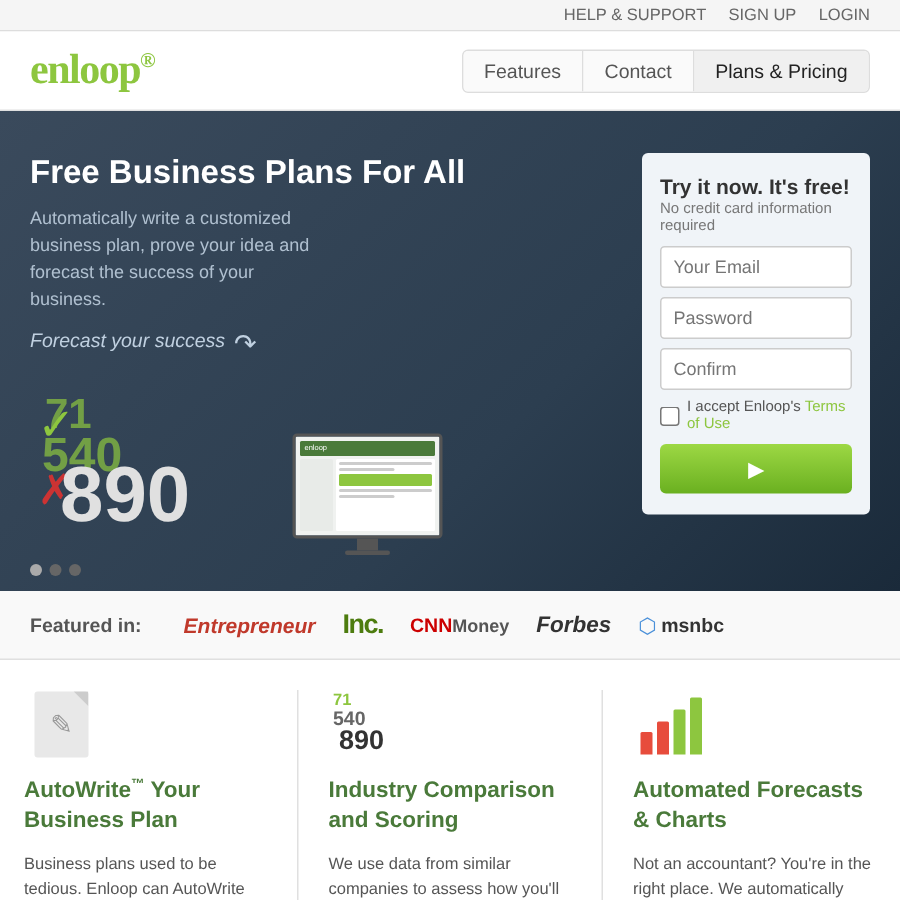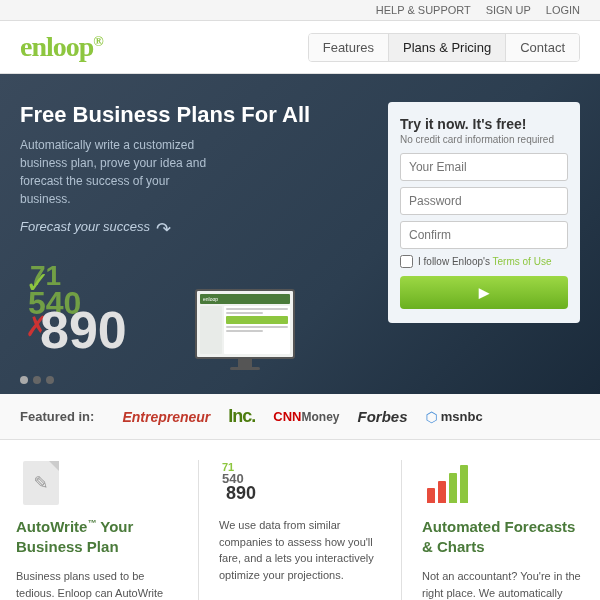--- a/index.html
+++ b/index.html
@@ -147,21 +147,21 @@
     .monitor-sidebar { width: 22px; background: #e8ebe8; border-radius: 1px; }
     .monitor-main { flex: 1; background: #fff; border-radius: 1px; padding: 2px; }
     .monitor-line { height: 2px; background: #ccc; margin-bottom: 2px; border-radius: 1px; }
     .monitor-line.short { width: 60%; }
     .monitor-green { height: 8px; background: #8dc63f; border-radius: 1px; margin-bottom: 2px; }
     .monitor-stand { width: 14px; height: 8px; background: #555; margin: 0 auto; }
     .monitor-base { width: 30px; height: 3px; background: #555; border-radius: 2px; margin: 0 auto; }
 
     
     .signup-box {
-      width: 192px;
+      width: 152px;
       background: #f0f4f8;
       border-radius: 4px;
       padding: 14px 12px;
       flex-shrink: 0;
     }
     .signup-box h3 {
       font-size: 14px;
       font-weight: bold;
       color: #333;
       margin-bottom: 2px;
@@ -341,22 +341,22 @@
   <a>SIGN UP</a>
   <a>LOGIN</a>
 </div>
 
 <div class="header">
   <div class="logo">
     <span>en<span>loop</span><sup>®</sup></span>
   </div>
   <nav class="nav">
     <a class="nav-item">Features</a>
+    <a class="nav-item">Contact</a>
     <a class="nav-item active">Plans &amp; Pricing</a>
-    <a class="nav-item">Contact</a>
   </nav>
 </div>
 
 <div class="hero">
 
   <div class="hero-left">
     <h1>Free Business Plans For All</h1>
     <p>Automatically write a customized business plan, prove your idea and forecast the success of your business.</p>
     <div style="display:flex;align-items:center;margin-bottom:10px;">
       <span class="forecast-text">Forecast your success</span>
@@ -397,21 +397,21 @@
   </div>
 
   <div class="signup-box">
     <h3>Try it now. It's free!</h3>
     <div class="no-cc">No credit card information required</div>
     <input type="email" placeholder="Your Email" style="">
     <input type="password" placeholder="Password" style="">
     <input type="password" placeholder="Confirm" style="">
     <div class="terms-row">
       <input type="checkbox" style="">
-      <span><span>I follow Enloop's </span><a>Terms of Use</a></span>
+      <span><span>I accept Enloop's </span><a>Terms of Use</a></span>
     </div>
     <button class="btn-start">
       <span>▶</span>
     </button>
   </div>
 
   <div class="hero-dots">
     <div class="dot active"></div>
     <div class="dot"></div>
     <div class="dot"></div>
@@ -455,20 +455,21 @@
   <div class="feature-col">
     <div class="feature-icon-area">
       <div class="feature-icon-score">
         <div style="position:relative;width:44px;height:44px;">
           <span style="position:absolute;top:0;left:0;font-size:11px;color:#8dc63f;font-weight:bold;">71</span>
           <span style="position:absolute;top:10px;left:0;font-size:13px;color:#666;font-weight:bold;">540</span>
           <span style="position:absolute;top:22px;left:4px;font-size:18px;color:#333;font-weight:bold;">890</span>
         </div>
       </div>
     </div>
+    <div class="feature-title">Industry Comparison and Scoring</div>
     <div class="feature-desc">
       We use data from similar companies to assess how you'll fare, and a  lets you interactively optimize your projections.
     </div>
 
   </div>
 
   <div class="divider-v"></div>
 
   <div class="feature-col">
     <div class="feature-icon-area">

